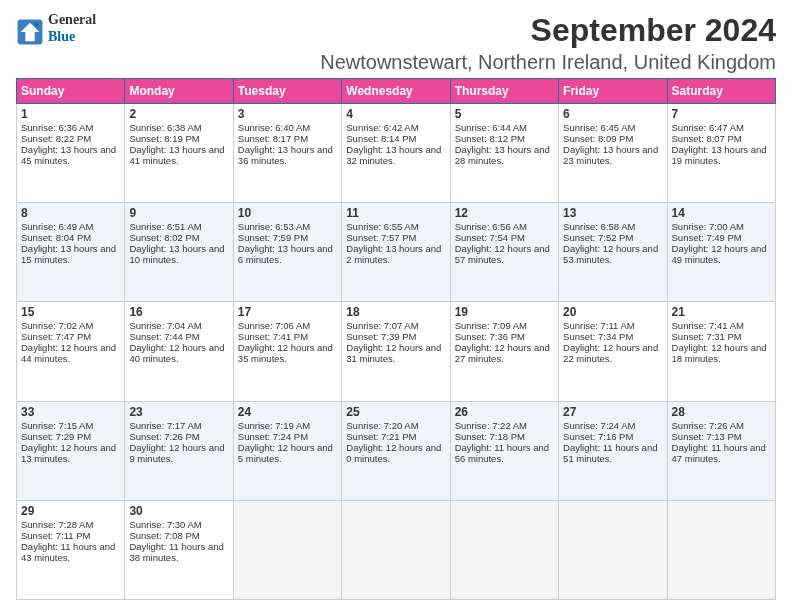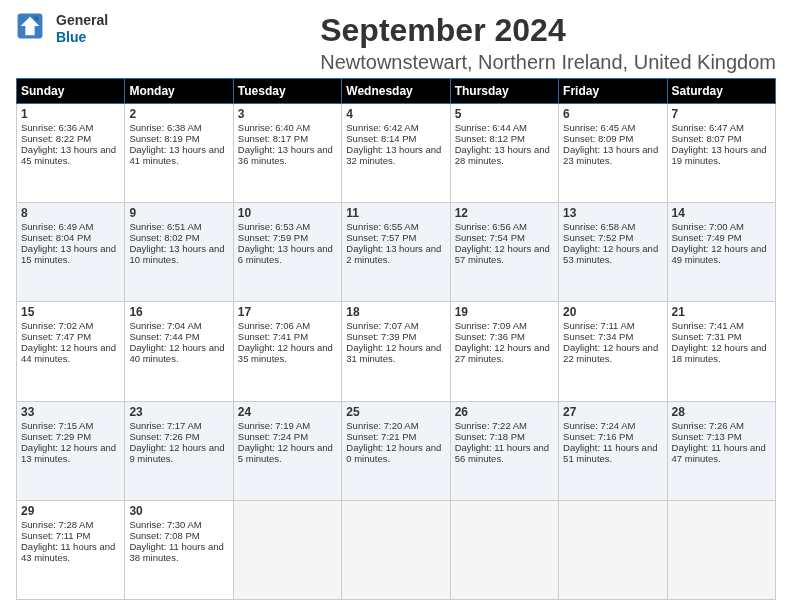--- a/index.html
+++ b/index.html
@@ -18,58 +18,59 @@
       flex-direction: column;
     }
     .header {
       display: flex;
       align-items: flex-start;
       justify-content: space-between;
       margin-bottom: 4px;
     }
     .logo {
       display: flex;
-      align-items: flex-start;
-      gap: 12px;
+      align-items: flex-end;
+      gap: 4px;
+      font-family: Liberation Serif, serif;
     }
     .logo-text {
       font-size: 14px;
       font-weight: bold;
       color: #333;
       line-height: 1.2;
     }
     .logo-text span {
       color: #0369a1;
     }
     .logo-icon {
       width: 28px;
       height: 28px;
     }
     .title-block {
-      text-align: left;
+      text-align: right;
     }
     .main-title {
       font-size: 32px;
       font-weight: bold;
       color: #333;
     }
     .subtitle {
       font-size: 20px;
       color: #555;
       margin-top: 2px;
     }
     .calendar {
       flex: 1;
       border: 1px solid #ccc;
       border-collapse: collapse;
       width: 100%;
       table-layout: fixed;
     }
     .calendar th {
-      background-color: #000000;
+      background-color: #ec4899;
       color: #fff;
       font-size: 12px;
       font-weight: bold;
       padding: 5px 4px;
       text-align: left;
       border: 1px solid #2d6aa0;
     }
     .calendar td {
       vertical-align: top;
       border: 1px solid #ccc;

